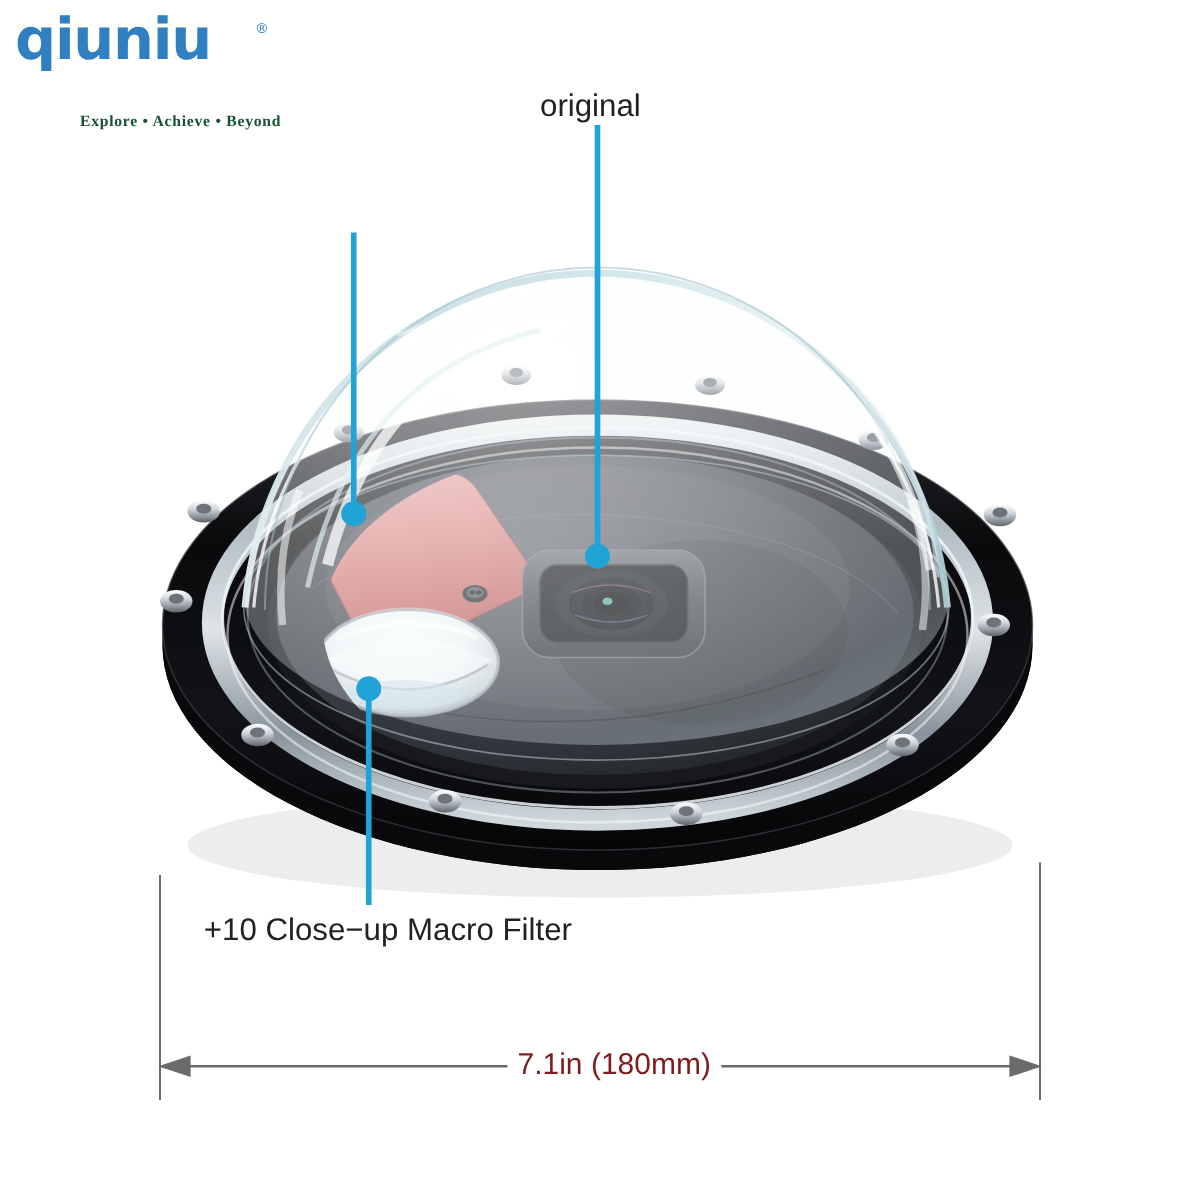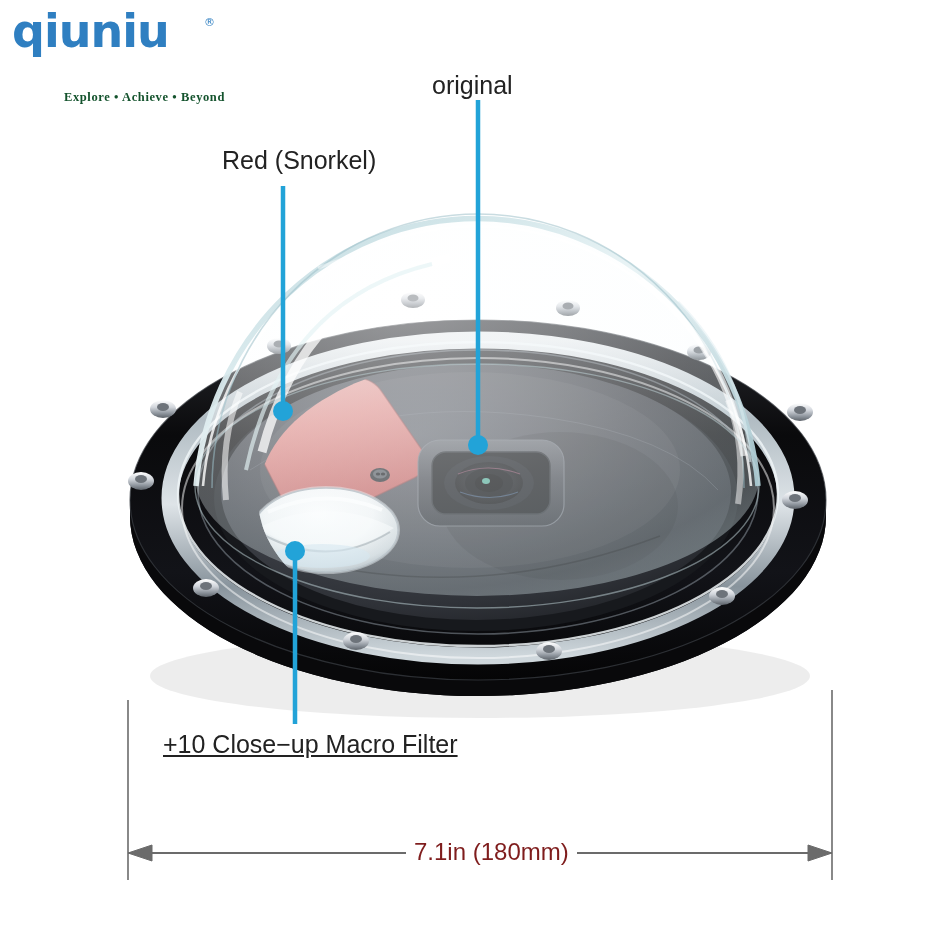--- a/index.html
+++ b/index.html
@@ -37,21 +37,21 @@
   
   .callout-label{
     position:absolute;
     color:#222222;
     font-size:25px;
     font-family:"Liberation Sans", sans-serif;
     white-space:nowrap;
   }
   #label-original{left:432px;top:59px;margin-top:12px;}
   #label-red{left:222px;top:146px;}
-  #label-macro{left:163px;top:730px;text-decoration:underline;}
+  #label-macro{left:163px;top:730px;}
 
   
   #dim-label{
     position:absolute;left:406px;top:838px;
     font-size:24px;color:#7f1d1d;
     font-family:"Liberation Sans", sans-serif;
     background:#fff;padding:0 8px;
     white-space:nowrap;
   }
 
@@ -296,19 +296,18 @@
 
       <g>
         <line x1="295" y1="556" x2="295" y2="724" stroke="#22a3d8" stroke-width="4.5"></line>
         <circle cx="295" cy="551" r="10" fill="#22a3d8"></circle>
       </g>
     </g>
   </svg>
 
   <div class="callout-label" id="label-original">original</div>
 
-  <div class="callout-label" id="label-red">Red (Snorkel)</div>
 
   <div class="callout-label" id="label-macro">+10 Close−up Macro Filter</div>
 
   <div id="dim-label">7.1in (180mm)</div>
 
 </div>
 
 </body></html>

